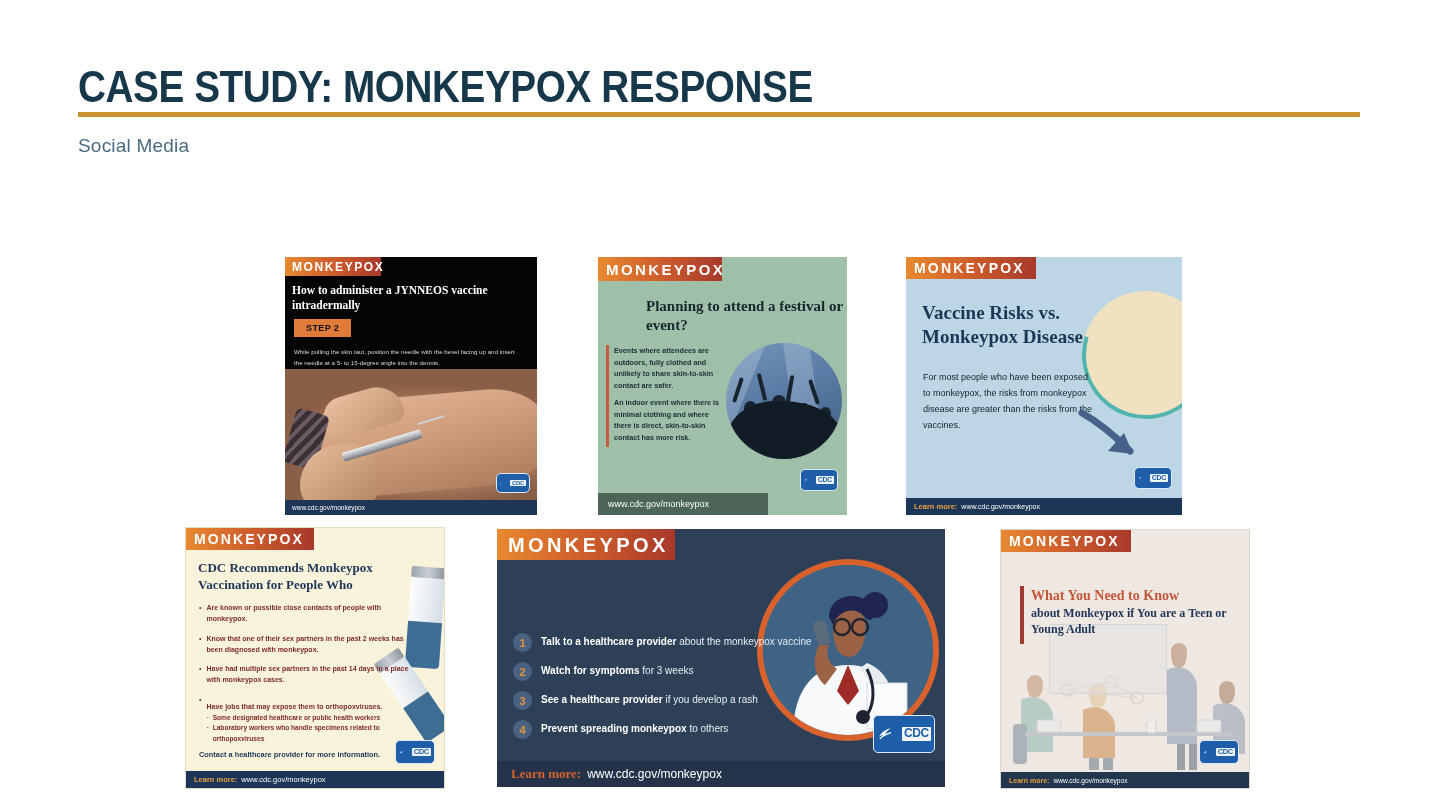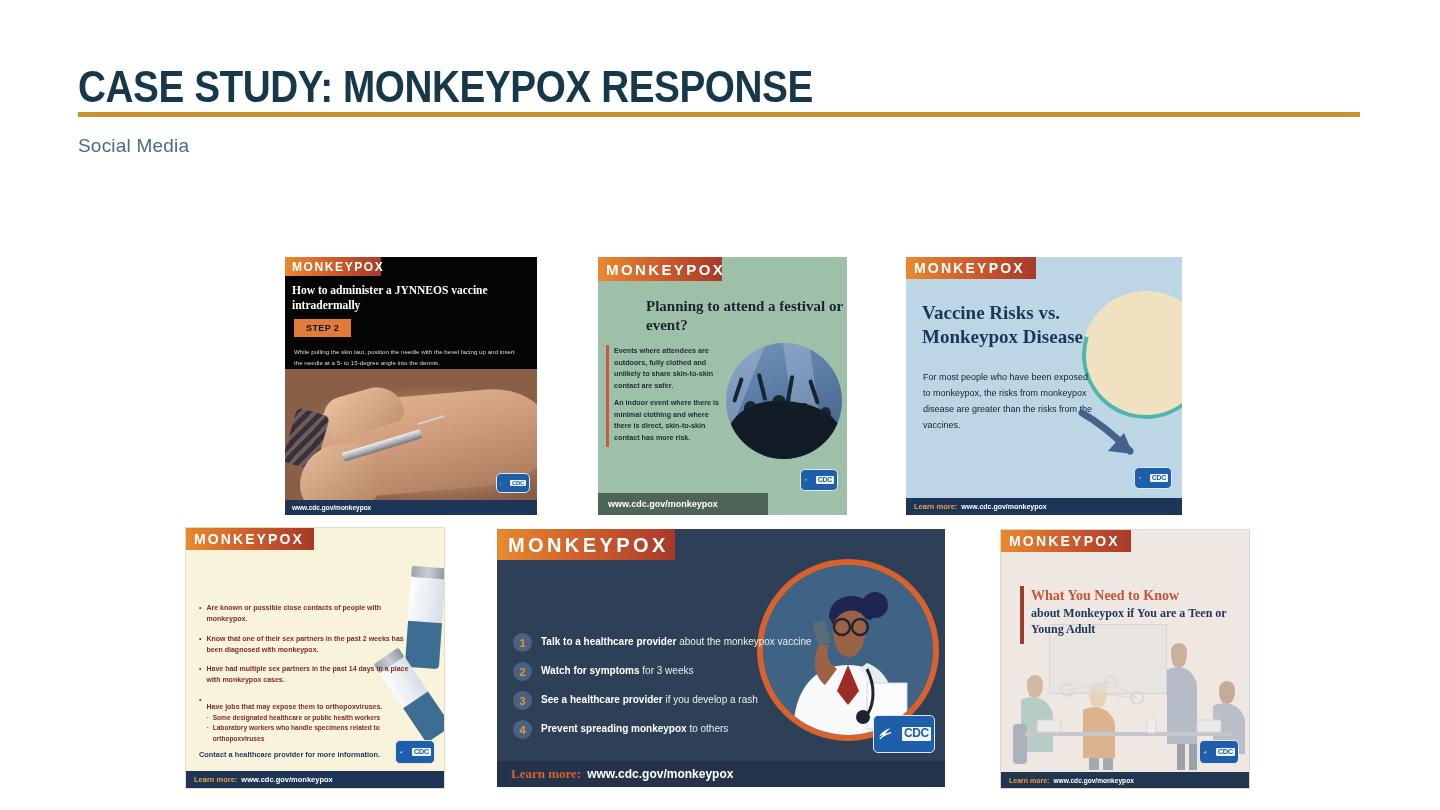--- a/index.html
+++ b/index.html
@@ -40,21 +40,21 @@
   }
   .mp-bar span {
     color: #fff; font-weight: 700; line-height: 1;
     font-family: "Liberation Sans", sans-serif;
   }
   .footer-bar {
     position: absolute; bottom: 0; left: 0;
     background: #1D3557; display: flex; align-items: center;
   }
   .footer-bar .learn { color: #E8A33D; font-weight: 700; }
-  .footer-bar .url { color: #ffffff; font-weight: 700; }
+  .footer-bar .url { color: #ffffff; font-weight: 400; }
 
   
   .cdc-logo {
     position: absolute; background: #1F5FA9;
     border: 1.5px solid #dfe8f5; border-radius: 5px;
     display: flex; align-items: center; justify-content: center;
     gap: 8px; padding: 2px 3px;
   }
   .cdc-logo .bird { display: block; }
   .cdc-logo .cdc-word {
@@ -372,20 +372,21 @@
       <div class="cap"></div>
       <div class="liq" style="height:46px;"></div>
     </div>
     <div class="vial" style="right:14px; top:128px; width:30px; height:86px; transform:rotate(-34deg);">
       <div class="cap"></div>
       <div class="liq" style="height:42px;"></div>
     </div>
     <div class="mp-bar">
       <span>MONKEYPOX</span>
     </div>
+    <div class="c4-head">CDC Recommends Monkeypox Vaccination for People Who</div>
     <div class="c4-list">
       <div class="li">
         <span class="dot">•</span>
         <span class="txt">Are known or possible close contacts of people with monkeypox.</span>
       </div>
       <div class="li">
         <span class="dot">•</span>
         <span class="txt">Know that one of their sex partners in the past 2 weeks has been diagnosed with monkeypox.</span>
       </div>
       <div class="li">

